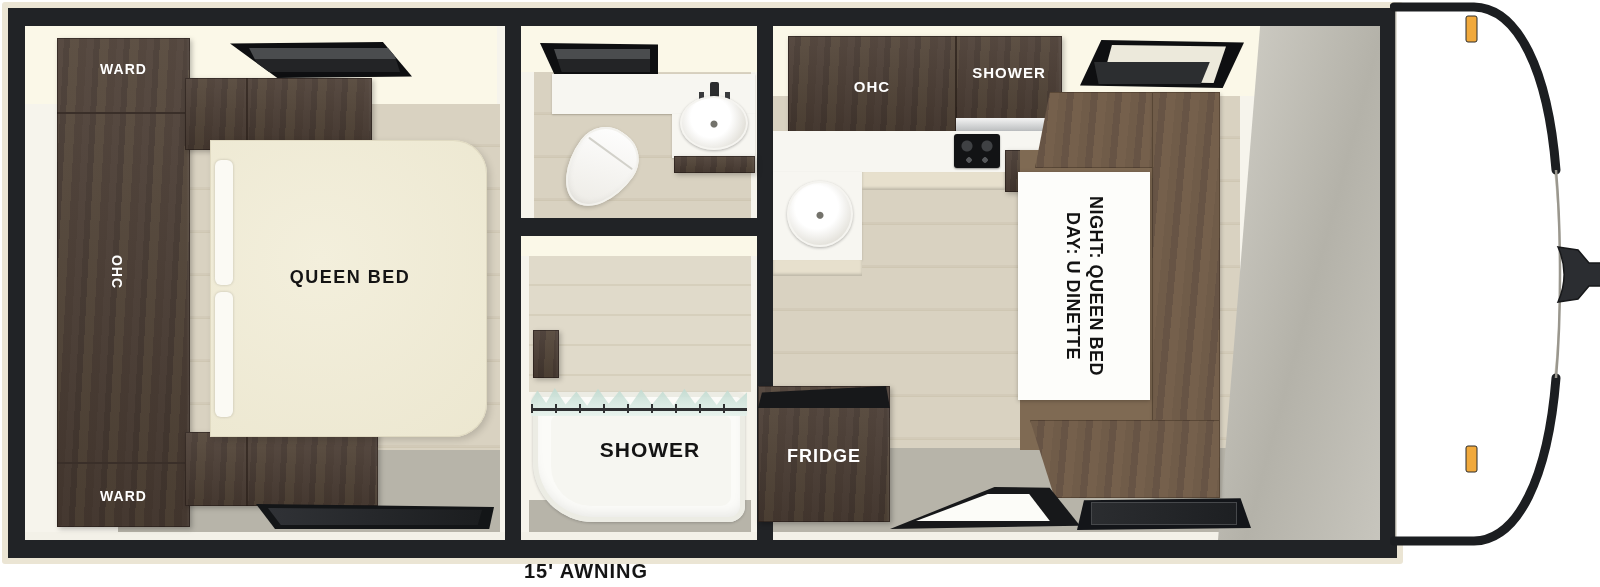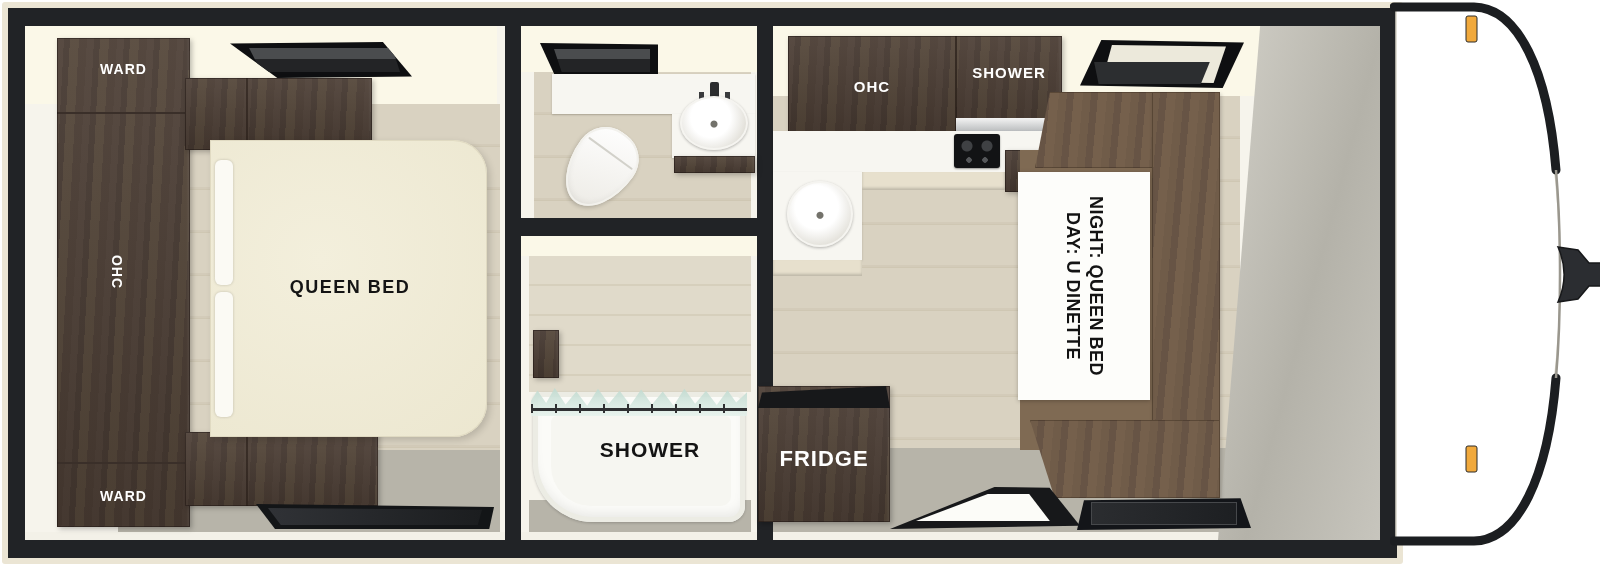--- a/index.html
+++ b/index.html
@@ -95,21 +95,21 @@
        linear-gradient(180deg,rgba(255,255,255,.06),rgba(0,0,0,.12)),
        repeating-linear-gradient(93deg,#4e4037 0 7px,#463931 7px 13px,#544639 13px 22px,#4a3c33 22px 30px);"></div>
   <div class="abs wood-dark" style="left:185px;top:432px;width:193px;height:74px;
        background-image:linear-gradient(90deg,transparent 0 61px,rgba(30,20,15,.5) 61px 63px,transparent 63px),
        linear-gradient(180deg,rgba(255,255,255,.06),rgba(0,0,0,.12)),
        repeating-linear-gradient(93deg,#4e4037 0 7px,#463931 7px 13px,#544639 13px 22px,#4a3c33 22px 30px);"></div>
 
   <div class="abs bed" style="left:210px;top:140px;width:277px;height:297px;"></div>
   <div class="abs pillow" style="left:215px;top:160px;width:18px;height:125px;"></div>
   <div class="abs pillow" style="left:215px;top:292px;width:18px;height:125px;"></div>
-  <div class="lbl dark" style="left:240px;top:277px;width:220px;font-size:18px;letter-spacing:1.5px;">QUEEN BED</div>
+  <div class="lbl dark" style="left:240px;top:267px;width:220px;font-size:18px;letter-spacing:1.5px;">QUEEN BED</div>
 
   <div class="abs" style="left:256px;top:504px;width:238px;height:25px;background:#131517;clip-path:polygon(0 0,100% 12%,98% 100%,8% 100%);">
     <div style="position:absolute;left:12px;right:12px;top:4px;bottom:4px;background:linear-gradient(90deg,#303236,#1b1d1f);clip-path:polygon(0 0,100% 10%,98% 100%,6% 100%);"></div>
   </div>
 
   <div class="abs wall" style="left:505px;top:26px;width:16px;height:514px;"></div>
   <div class="abs wall" style="left:757px;top:26px;width:16px;height:514px;"></div>
   <div class="abs wall" style="left:505px;top:218px;width:268px;height:18px;"></div>
 
   <div class="abs ceiling" style="left:521px;top:26px;width:236px;height:46px;"></div>
@@ -159,21 +159,21 @@
   <div class="abs white-counter" style="left:773px;top:131px;width:317px;height:41px;"></div>
   <div class="abs white-counter" style="left:773px;top:172px;width:89px;height:88px;"></div>
   <div class="abs face-strip" style="left:862px;top:172px;width:143px;height:18px;"></div>
   <div class="abs face-strip" style="left:773px;top:260px;width:89px;height:16px;"></div>
   <div class="abs wood-dark" style="left:1005px;top:150px;width:85px;height:42px;"></div>
   <div class="abs cooktop" style="left:954px;top:134px;width:46px;height:34px;"></div>
   <div class="abs sink" style="left:787px;top:181px;width:66px;height:66px;"></div>
 
   <div class="abs wood-dark" style="left:758px;top:386px;width:132px;height:136px;">
     <div style="position:absolute;left:0;top:0;width:100%;height:22px;background:#17181a;clip-path:polygon(3% 30%,97% 0,100% 100%,0 100%);"></div>
-    <div class="lbl" style="left:0;top:60px;width:100%;font-size:22px;">FRIDGE</div>
+    <div class="lbl" style="left:0;top:60px;width:100%;font-size:18px;">FRIDGE</div>
   </div>
 
   <div class="abs" style="left:1020px;top:150px;width:200px;height:300px;background:#7f6a53;"></div>
   <div class="abs wood-mid" style="left:1035px;top:92px;width:185px;height:76px;clip-path:polygon(8% 0,100% 0,100% 100%,0 100%);"></div>
   <div class="abs wood-mid" style="left:1152px;top:92px;width:68px;height:406px;"></div>
   <div class="abs wood-mid" style="left:1030px;top:420px;width:190px;height:78px;clip-path:polygon(0 0,100% 0,100% 100%,13% 100%);"></div>
   <div class="abs card" style="left:1018px;top:172px;width:132px;height:228px;"></div>
   <div class="abs rot90" style="left:970px;top:220px;width:228px;height:132px;display:flex;flex-direction:column;align-items:center;justify-content:center;gap:2px;font-weight:bold;font-size:18px;letter-spacing:.5px;color:#131313;">
     <div>NIGHT: QUEEN BED</div>
     <div>DAY: U DINETTE</div>
@@ -189,14 +189,15 @@
   <svg class="abs" style="left:1390px;top:0;width:210px;height:587px;" viewBox="0 0 210 587">
     <path d="M 6 6 L 82 6 C 138 6 170 118 170 274 C 170 430 138 542 82 542 L 6 542 Z" fill="#ffffff" stroke="#d8d4c8" stroke-width="1.5"></path>
     <path d="M 4 7 L 84 7 C 128 8 158 70 166 170" fill="none" stroke="#1c1e21" stroke-width="9" stroke-linecap="round"></path>
     <path d="M 4 541 L 84 541 C 128 540 158 478 166 378" fill="none" stroke="#1c1e21" stroke-width="9" stroke-linecap="round"></path>
     <path d="M 166 170 C 169 205 170 240 170 274 C 170 308 169 343 166 378" fill="none" stroke="#9a978e" stroke-width="2.5"></path>
     <rect x="76" y="16" width="11" height="26" rx="2" fill="#f1a93c" stroke="#2a2a2a" stroke-width="1"></rect>
     <rect x="76" y="446" width="11" height="26" rx="2" fill="#f1a93c" stroke="#2a2a2a" stroke-width="1"></rect>
     <path d="M 168 247 l 20 3 l 11 13 h 12 c 9 0 12 5 12 11.5 c 0 6.5 -3 11.5 -12 11.5 h -12 l -11 13 l -20 3 c 8 -18 8 -37 0 -55 z" fill="#2b2d31" stroke="#17181a" stroke-width="1.5"></path>
   </svg>
 
+  <div class="lbl dark" style="left:486px;top:560px;width:200px;font-size:20px;letter-spacing:1px;">15' AWNING</div>
 
 </div>
 
 </body></html>

